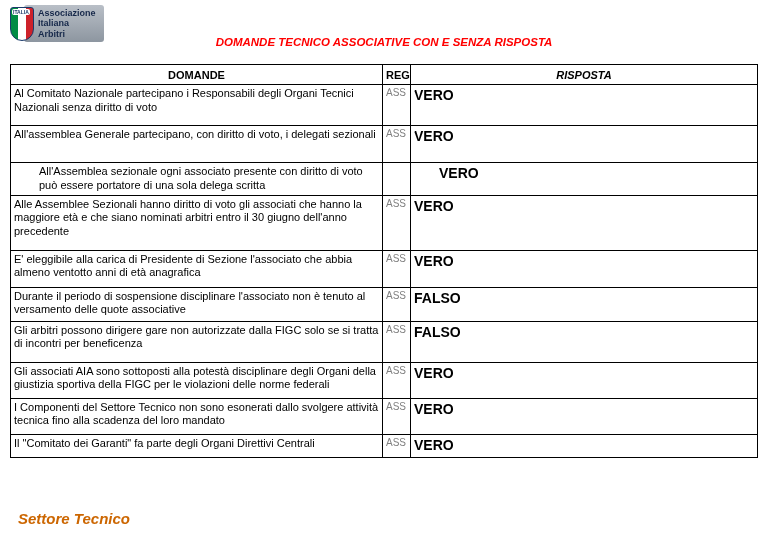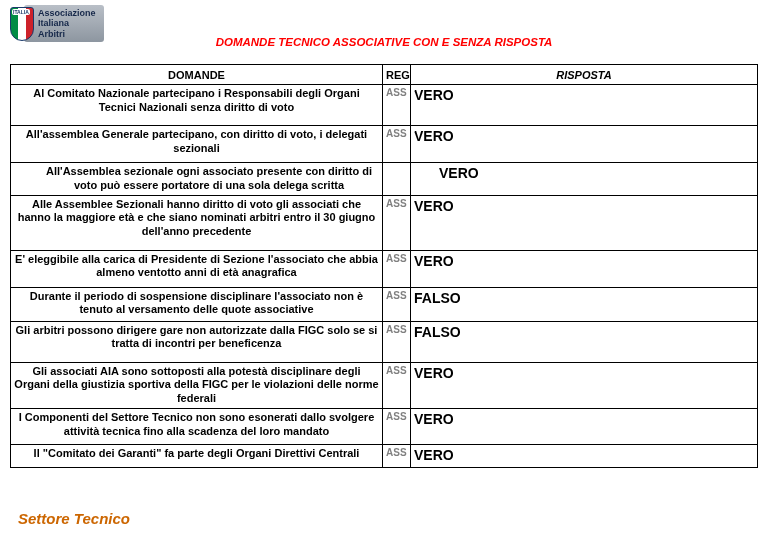--- a/index.html
+++ b/index.html
@@ -30,22 +30,22 @@
   }
 
   
   .qa-table-wrap { padding: 16px 10px 0 10px; }
   table { width: 747px; border-collapse: collapse; table-layout: fixed; }
   th, td { border: 1px solid #000000; vertical-align: top; padding: 2px 3px; overflow: hidden; }
   th { height: 20px; vertical-align: middle; font-size: 11px; font-weight: bold; color: #000; margin-top: 38px; }
   th.h-domande { width: 372px; text-align: center; }
   th.h-reg { width: 28px; text-align: left; }
   th.h-risposta { width: 347px; text-align: center; font-style: italic; }
-  td.cell-q { font-size: 11px; font-weight: bold; color: #000; line-height: 1.25; text-align: center; }
-  td.cell-reg { font-size: 10px; font-weight: bold; color: #808080; }
+  td.cell-q { font-size: 11px; font-weight: normal; color: #000; line-height: 1.25; }
+  td.cell-reg { font-size: 10px; font-weight: normal; color: #808080; }
   td.cell-ans { font-size: 14px; font-weight: bold; color: #000; }
 
   tbody tr:nth-child(1)  td { height: 41px; }
   tbody tr:nth-child(2)  td { height: 37px; }
   tbody tr:nth-child(3)  td { height: 31px; padding-left: 28px; }
   tbody tr:nth-child(4)  td { height: 55px; }
   tbody tr:nth-child(5)  td { height: 37px; }
   tbody tr:nth-child(6)  td { height: 34px; }
   tbody tr:nth-child(7)  td { height: 41px; }
   tbody tr:nth-child(8)  td { height: 36px; }

